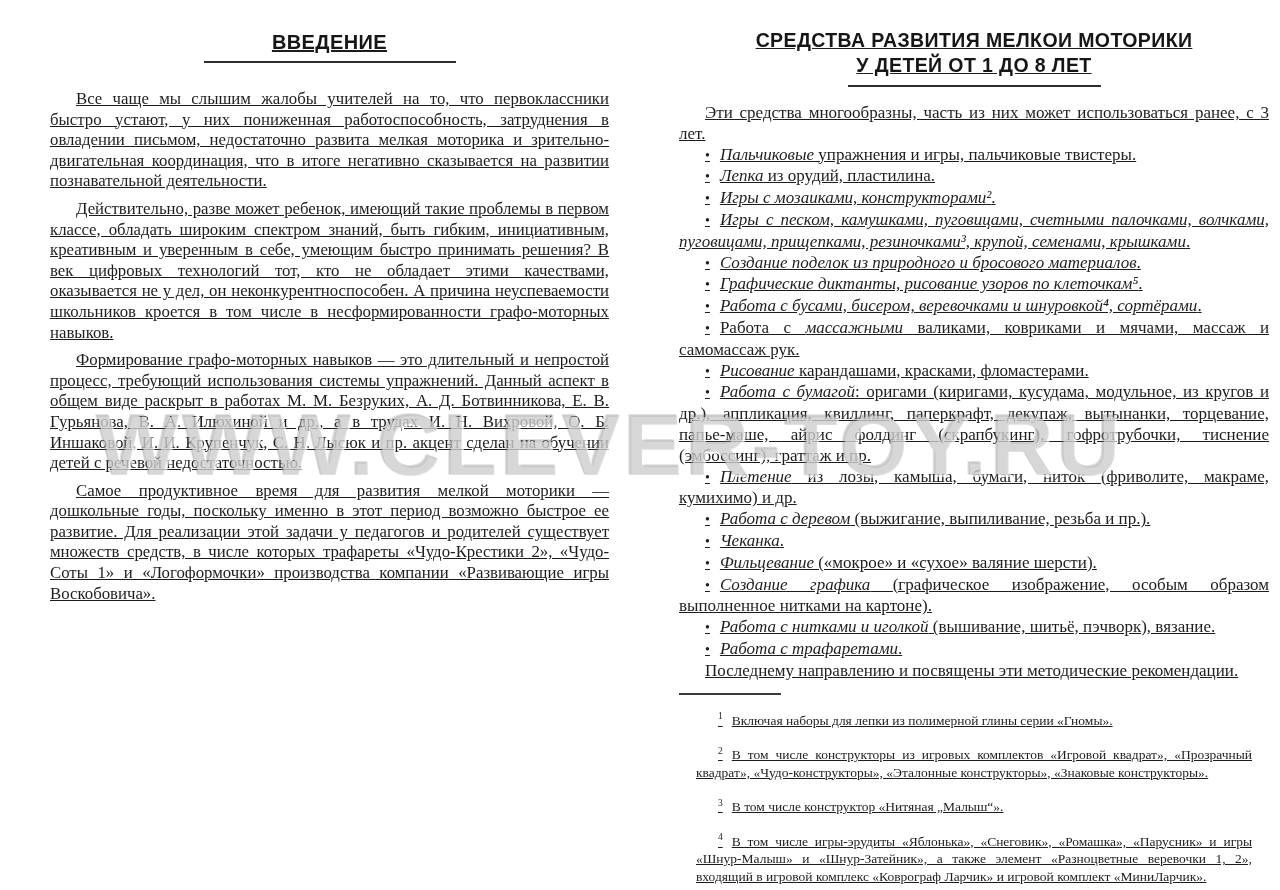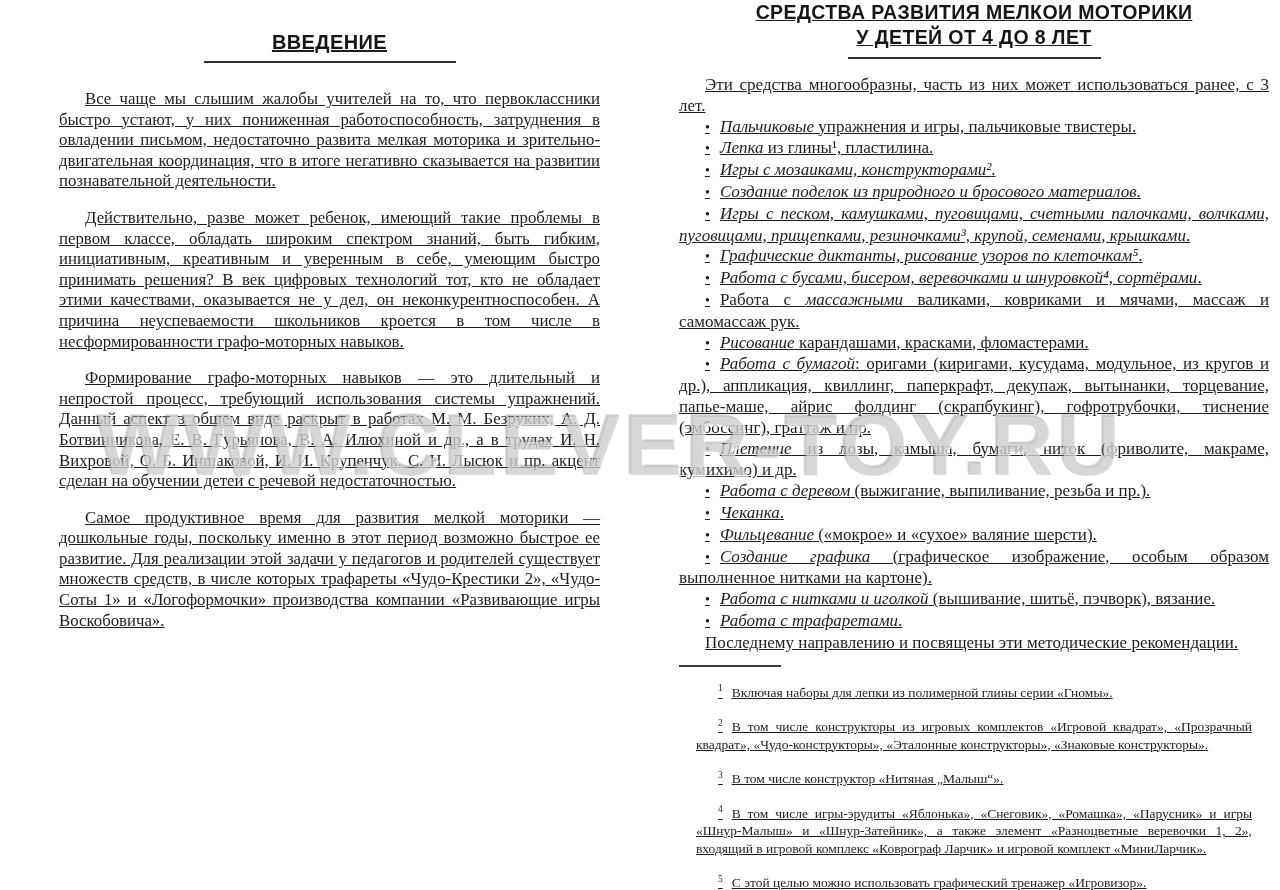--- a/index.html
+++ b/index.html
@@ -18,37 +18,37 @@
 
   .chapter-title {
     font-family: "Liberation Sans", "DejaVu Sans", sans-serif;
     font-weight: 700;
     text-align: center;
     color: #161616;
     letter-spacing: 0.4px;
     margin: 0;
   }
   .page-left  .chapter-title { font-size: 20px;   margin-top: 30px; line-height: 24px; }
-  .page-right .chapter-title { font-size: 19.5px; line-height: 25px; }
+  .page-right .chapter-title { font-size: 19.5px; margin-top: 28px; line-height: 25px; }
 
   .title-rule {
     height: 0;
     border-top: 2px solid #2e2e2e;
     margin: 7px auto 0 auto;
   }
   .page-left  .title-rule { width: 252px; }
   .page-right .title-rule { width: 253px; }
 
   .body-left {
     margin-top: 26px;
     font-size: 16.8px;
     line-height: 20.6px;
     text-align: justify;
   }
-  .body-left p { margin: 16px; text-indent: 26px; }
+  .body-left p { margin: 7px; text-indent: 26px; }
 
   .body-right {
     margin-top: 16px;
     font-size: 17px;
     line-height: 20.8px;
     text-align: justify;
   }
   .body-right p { margin: 0; text-indent: 26px; }
 
   .bullet-dot { padding-right: 10px; font-size: 14px; }
@@ -99,32 +99,32 @@
       <p>Все чаще мы слышим жалобы учителей на то, что первоклассники быстро устают, у них пониженная работоспособность, затруднения в овладении письмом, недостаточно развита мелкая моторика и зрительно-двигательная координация, что в итоге негативно сказывается на развитии познавательной деятельности.</p>
       <p>Действительно, разве может ребенок, имеющий такие проблемы в первом классе, обладать широким спектром знаний, быть гибким, инициативным, креативным и уверенным в себе, умеющим быстро принимать решения? В век цифровых технологий тот, кто не обладает этими качествами, оказывается не у дел, он неконкурентноспособен. А причина неуспеваемости школьников кроется в том числе в несформированности графо-моторных навыков.</p>
       <p>Формирование графо-моторных навыков — это длительный и непростой процесс, требующий использования системы упражнений. Данный аспект в общем виде раскрыт в работах М. М. Безруких, А. Д. Ботвинникова, Е. В. Гурьянова, В. А. Илюхиной и др., а в трудах И. Н. Вихровой, О. Б. Иншаковой, И. И. Крупенчук, С. Н. Лысюк и пр. акцент сделан на обучении детей с речевой недостаточностью.</p>
       <p>Самое продуктивное время для развития мелкой моторики — дошкольные годы, поскольку именно в этот период возможно быстрое ее развитие. Для реализации этой задачи у педагогов и родителей существует множеств средств, в числе которых трафареты «Чудо-Крестики 2», «Чудо-Соты 1» и «Логоформочки» производства компании «Развивающие игры Воскобовича».</p>
     </div>
   </div>
 
   <div class="page page-right">
     <h1 class="chapter-title">
       <span>СРЕДСТВА РАЗВИТИЯ МЕЛКОИ МОТОРИКИ</span><br>
-      <span>У ДЕТЕЙ ОТ 4 ДО 8 ЛЕТ</span>
+      <span>У ДЕТЕЙ ОТ 1 ДО 8 ЛЕТ</span>
     </h1>
     <div class="title-rule"></div>
 
     <div class="body-right">
       <p>Эти средства многообразны, часть из них может использоваться ранее, с 3 лет.</p>
 
       <p><span class="bullet-dot">•</span><span></span><i class="it">Пальчиковые</i><span> упражнения и игры, пальчиковые твистеры.</span></p>
-      <p><span class="bullet-dot">•</span><span></span><i class="it">Лепка</i><span> из глины¹, пластилина.</span></p>
+      <p><span class="bullet-dot">•</span><span></span><i class="it">Лепка</i><span> из орудий, пластилина.</span></p>
       <p><span class="bullet-dot">•</span><span></span><i class="it">Игры с мозаиками, конструкторами²</i><span>.</span></p>
+      <p><span class="bullet-dot">•</span><span></span><i class="it">Игры с песком, камушками, пуговицами, счетными палочками, волчками, пуговицами, прищепками, резиночками³, крупой, семенами, крышками</i><span>.</span></p>
       <p><span class="bullet-dot">•</span><span></span><i class="it">Создание поделок из природного и бросового материалов</i><span>.</span></p>
-      <p><span class="bullet-dot">•</span><span></span><i class="it">Игры с песком, камушками, пуговицами, счетными палочками, волчками, пуговицами, прищепками, резиночками³, крупой, семенами, крышками</i><span>.</span></p>
       <p><span class="bullet-dot">•</span><span></span><i class="it">Графические диктанты, рисование узоров по клеточкам⁵</i><span>.</span></p>
       <p><span class="bullet-dot">•</span><span></span><i class="it">Работа с бусами, бисером, веревочками и шнуровкой⁴, сортёрами</i><span>.</span></p>
       <p><span class="bullet-dot">•</span><span>Работа с </span><i class="it">массажными</i><span> валиками, ковриками и мячами, массаж и самомассаж рук.</span></p>
       <p><span class="bullet-dot">•</span><span></span><i class="it">Рисование</i><span> карандашами, красками, фломастерами.</span></p>
       <p><span class="bullet-dot">•</span><span></span><i class="it">Работа с бумагой</i><span>: оригами (киригами, кусудама, модульное, из кругов и др.), аппликация, квиллинг, паперкрафт, декупаж, вытынанки, торцевание, папье-маше, айрис фолдинг (скрапбукинг), гофротрубочки, тиснение (эмбоссинг), граттаж и пр.</span></p>
       <p><span class="bullet-dot">•</span><span></span><i class="it">Плетение</i><span> из лозы, камыша, бумаги, ниток (фриволите, макраме, кумихимо) и др.</span></p>
       <p><span class="bullet-dot">•</span><span></span><i class="it">Работа с деревом</i><span> (выжигание, выпиливание, резьба и пр.).</span></p>
       <p><span class="bullet-dot">•</span><span></span><i class="it">Чеканка</i><span>.</span></p>
       <p><span class="bullet-dot">•</span><span></span><i class="it">Фильцевание</i><span> («мокрое» и «сухое» валяние шерсти).</span></p>
       <p><span class="bullet-dot">•</span><span></span><i class="it">Создание графика</i><span> (графическое изображение, особым образом выполненное нитками на картоне).</span></p>

